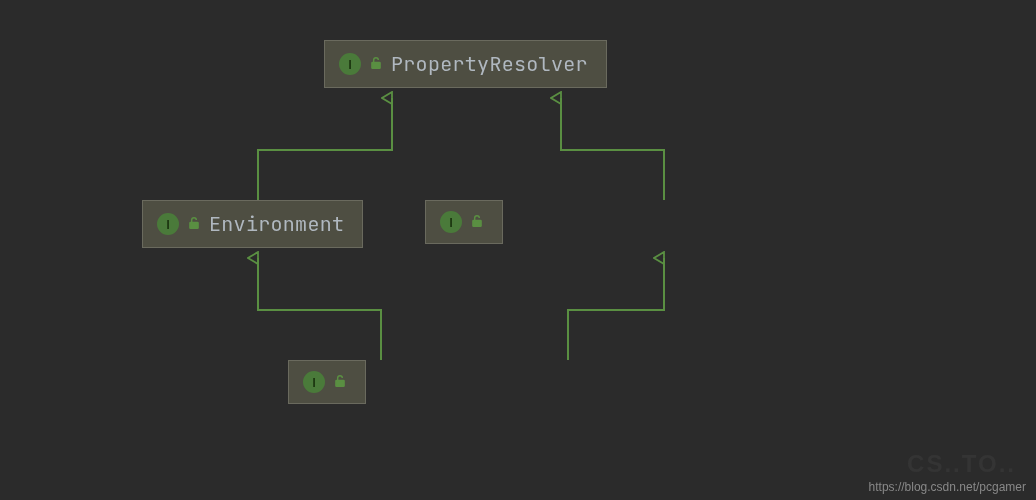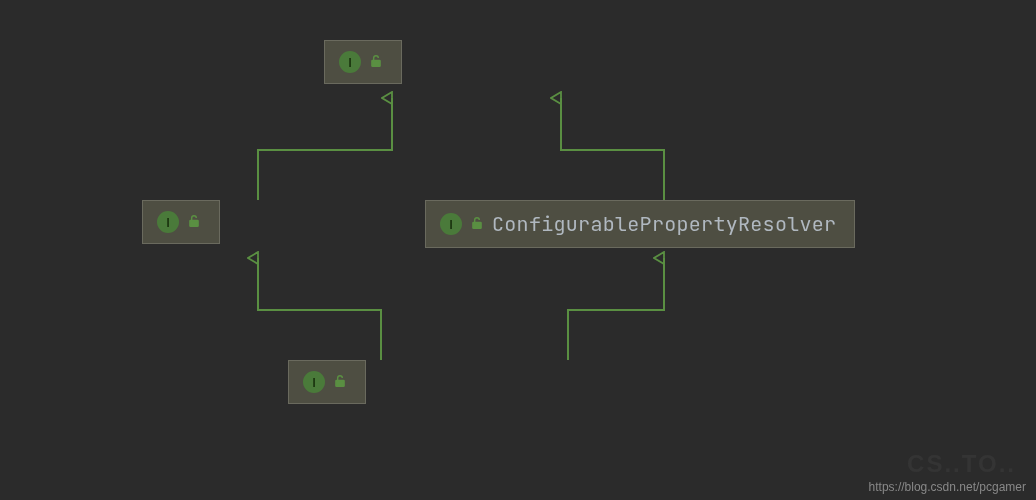--- a/index.html
+++ b/index.html
@@ -81,41 +81,42 @@
 <body>
 
 <div class="node" style="left:324px; top:40px;">
   <span class="icon-i">I</span>
   <span class="icon-lock">
     <svg width="14" height="14" viewBox="0 0 24 24" fill="none" stroke="#5a8f42" stroke-width="2.5">
       <rect x="5" y="11" width="14" height="10" rx="1" fill="#5a8f42"></rect>
       <path d="M8 11 V7 a4 4 0 0 1 8 0" stroke="#5a8f42" fill="none"></path>
     </svg>
   </span>
+  <span class="node-label">PropertyResolver</span>
 </div>
 
 <div class="node" style="left:142px; top:200px;">
   <span class="icon-i">I</span>
   <span class="icon-lock">
     <svg width="14" height="14" viewBox="0 0 24 24" fill="none" stroke="#5a8f42" stroke-width="2.5">
       <rect x="5" y="11" width="14" height="10" rx="1" fill="#5a8f42"></rect>
       <path d="M8 11 V7 a4 4 0 0 1 8 0" stroke="#5a8f42" fill="none"></path>
     </svg>
   </span>
+  <span class="node-label">Environment</span>
 </div>
 
 <div class="node" style="left:425px; top:200px;">
   <span class="icon-i">I</span>
   <span class="icon-lock">
     <svg width="14" height="14" viewBox="0 0 24 24" fill="none" stroke="#5a8f42" stroke-width="2.5">
       <rect x="5" y="11" width="14" height="10" rx="1" fill="#5a8f42"></rect>
       <path d="M8 11 V7 a4 4 0 0 1 8 0" stroke="#5a8f42" fill="none"></path>
     </svg>
   </span>
-  <span class="node-label">ConfigurablePropertyResolver</span>
 </div>
 
 <div class="node" style="left:288px; top:360px;">
   <span class="icon-i">I</span>
   <span class="icon-lock">
     <svg width="14" height="14" viewBox="0 0 24 24" fill="none" stroke="#5a8f42" stroke-width="2.5">
       <rect x="5" y="11" width="14" height="10" rx="1" fill="#5a8f42"></rect>
       <path d="M8 11 V7 a4 4 0 0 1 8 0" stroke="#5a8f42" fill="none"></path>
     </svg>
   </span>

